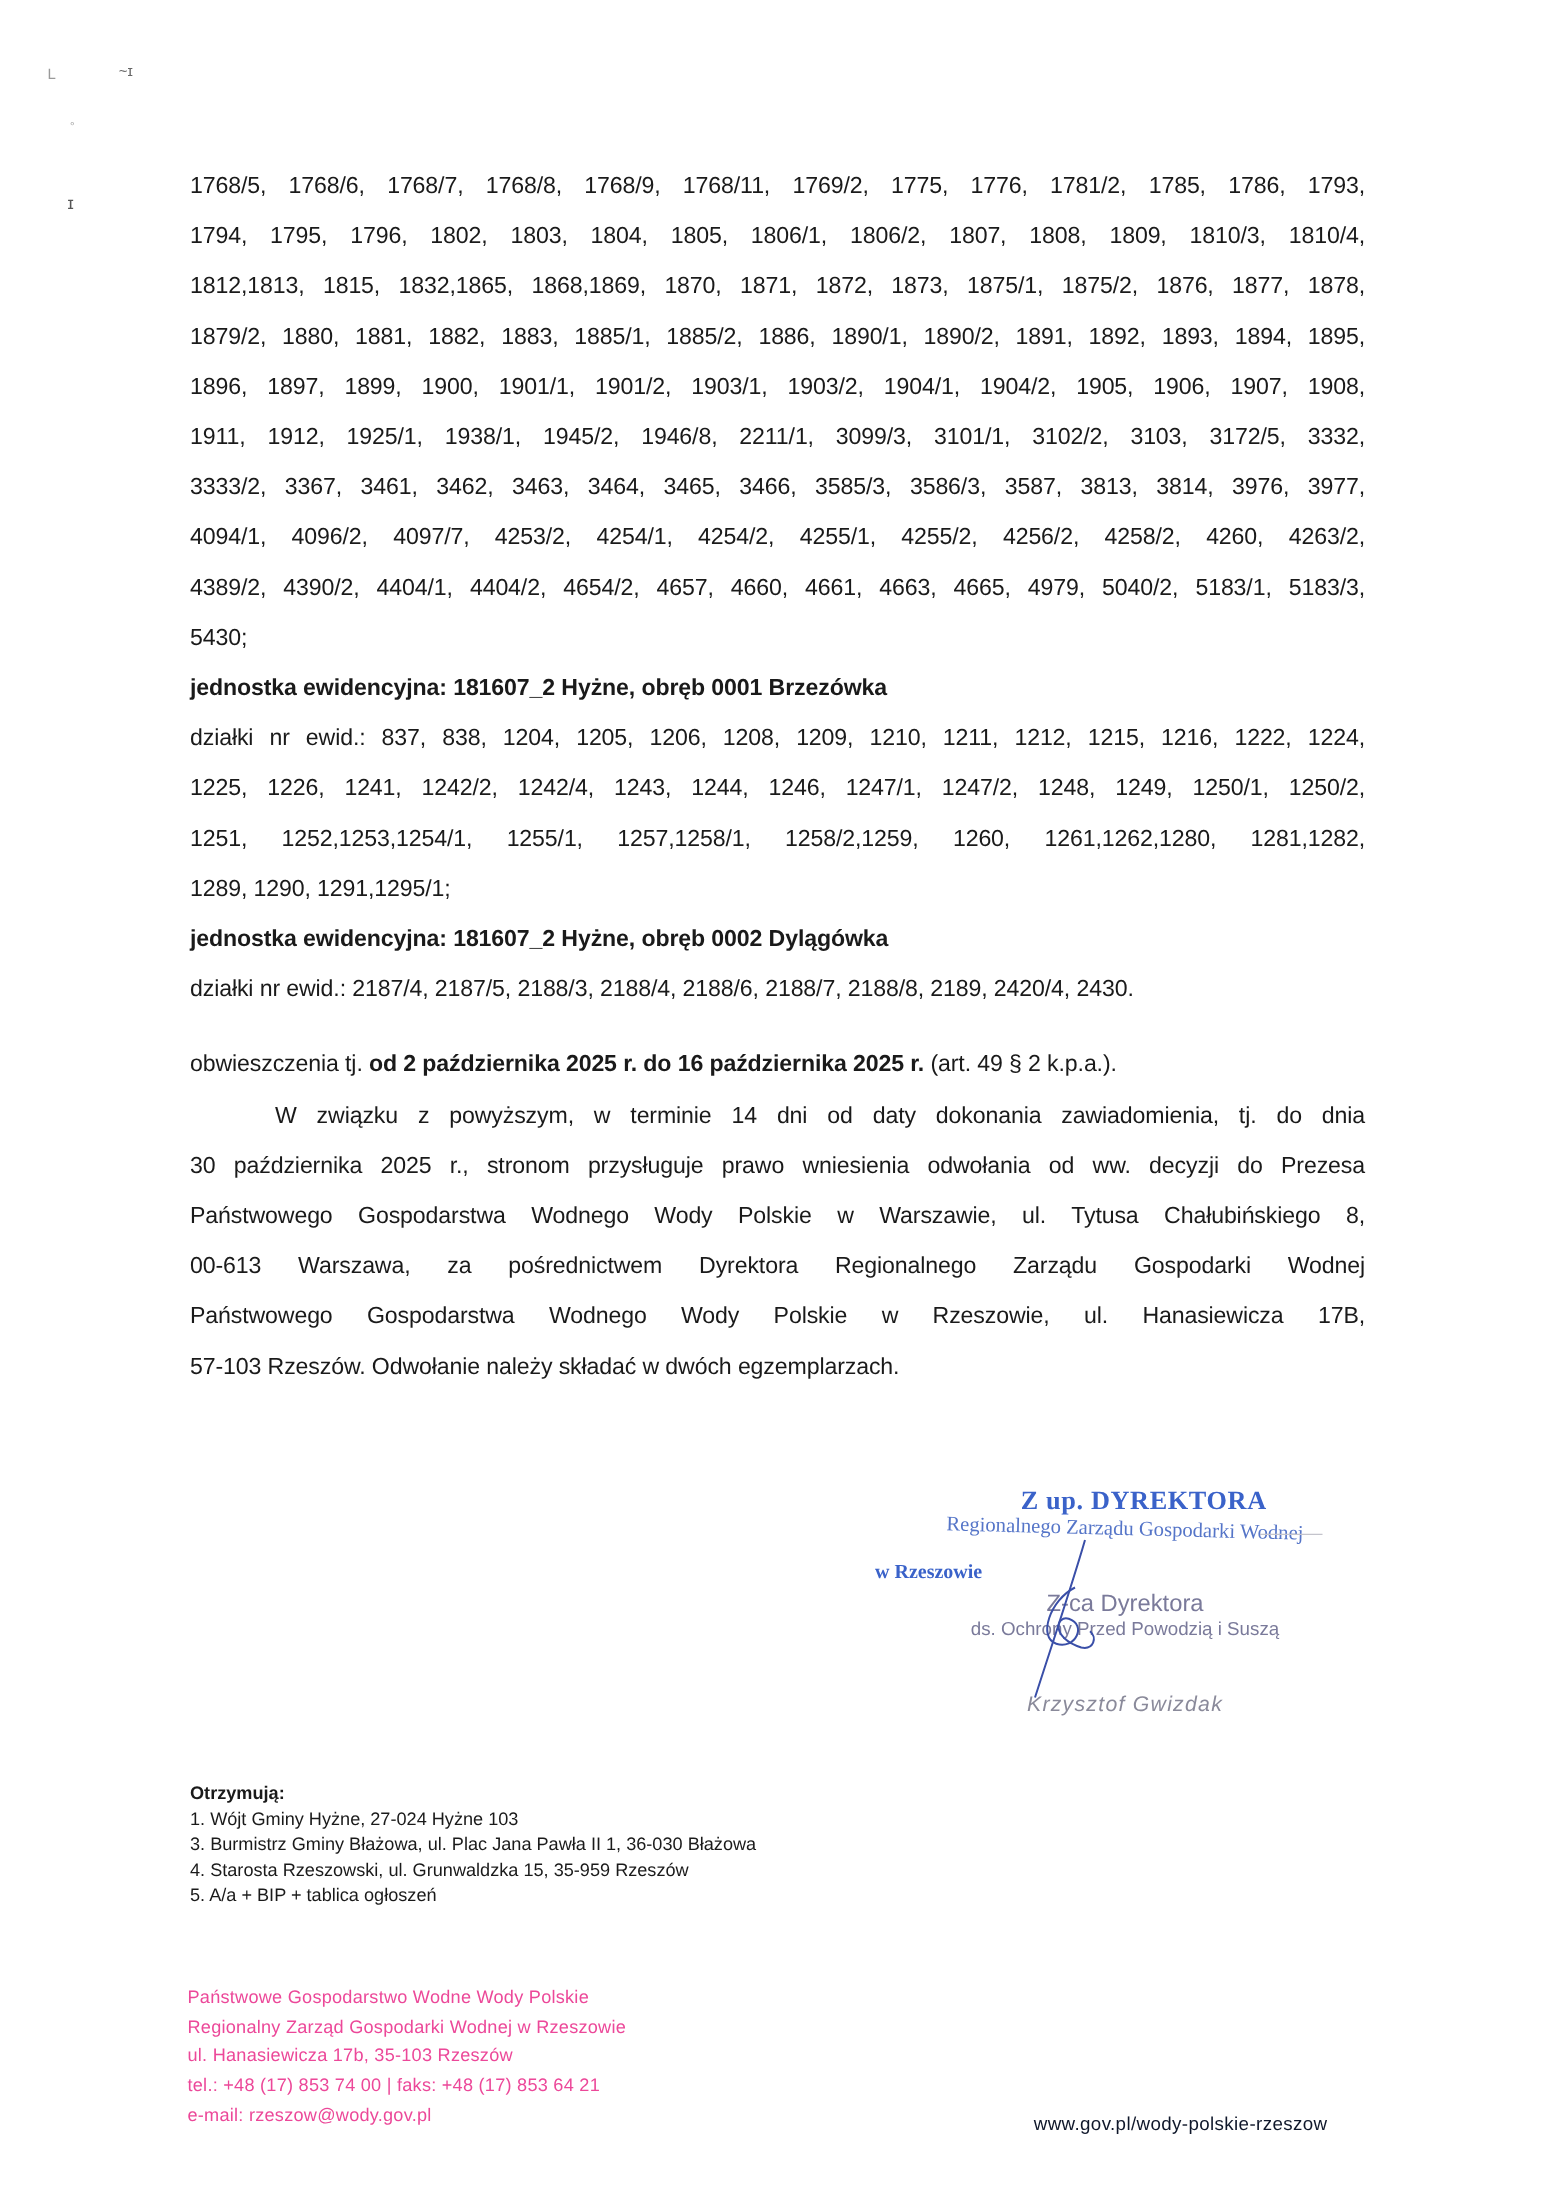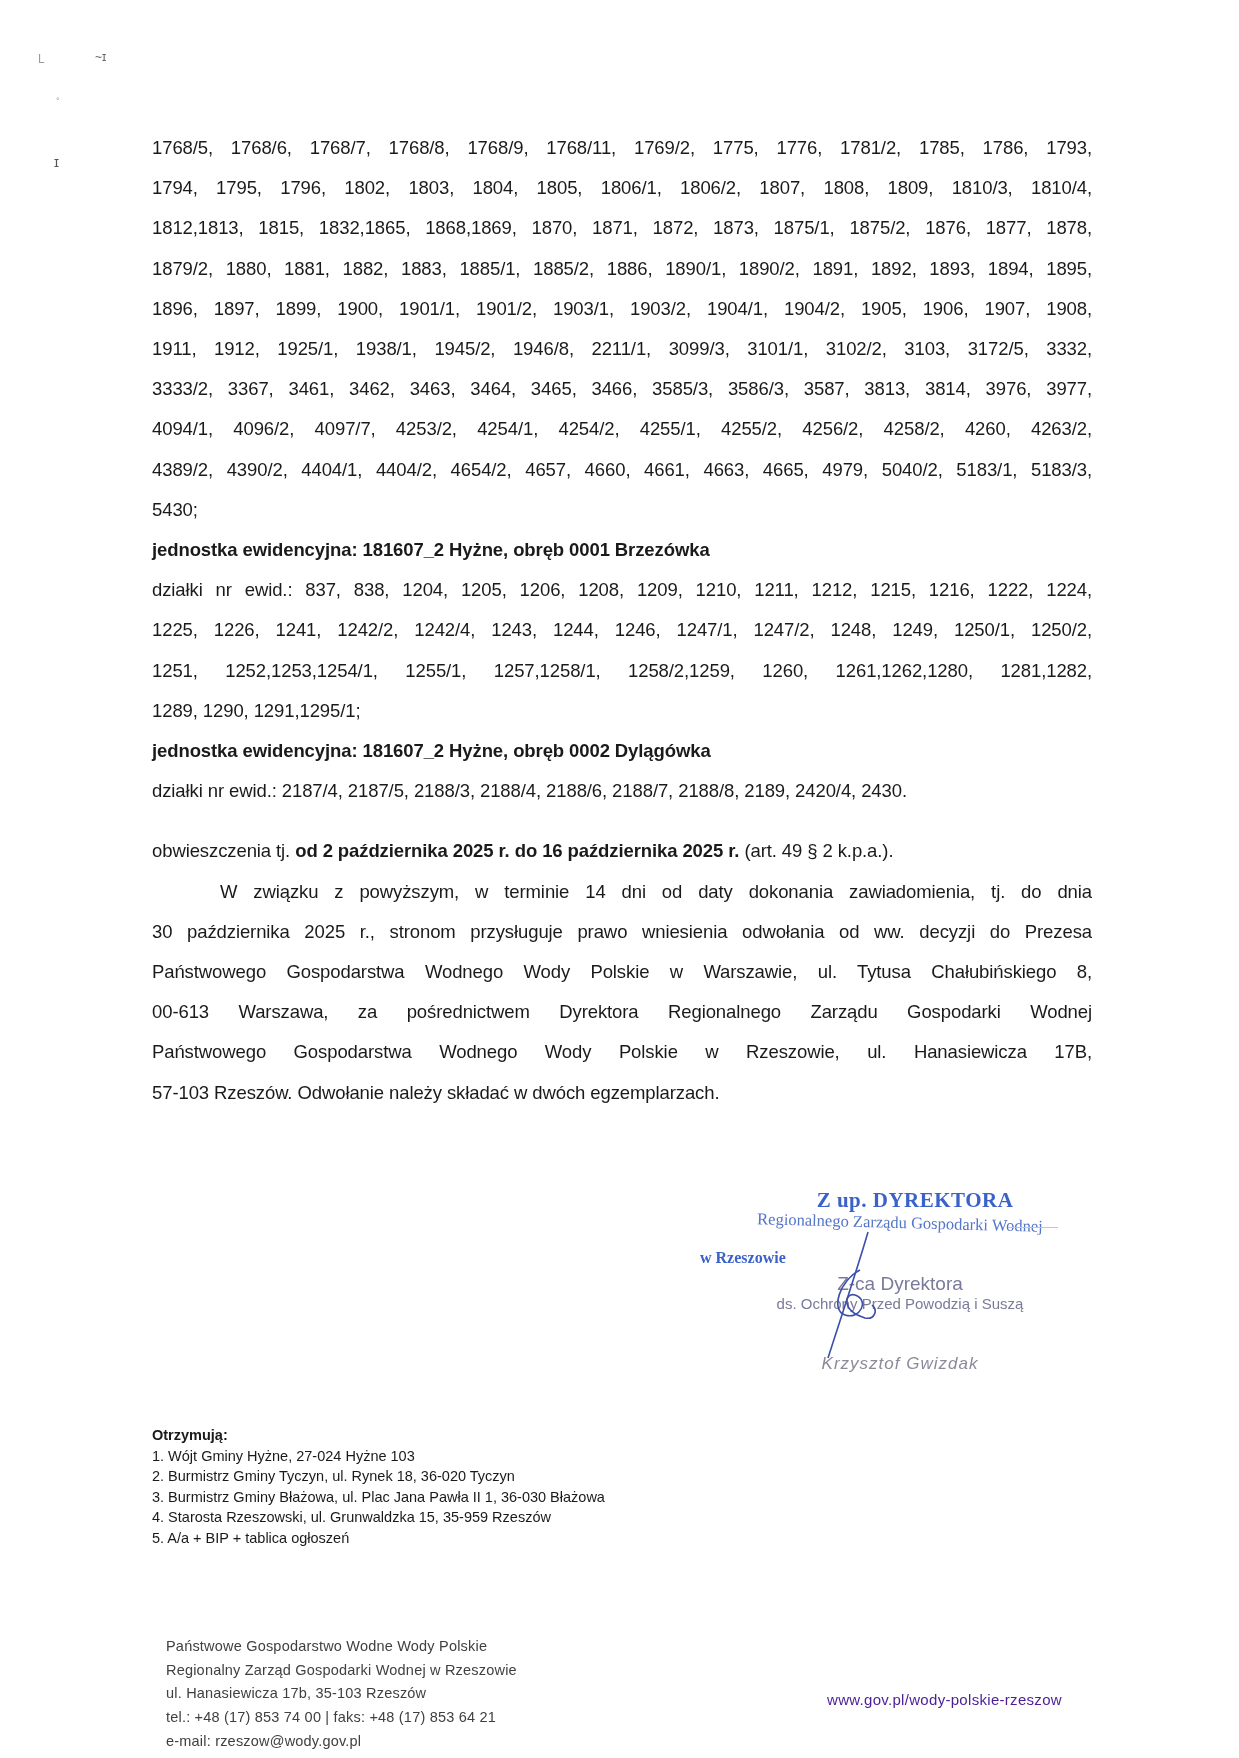--- a/index.html
+++ b/index.html
@@ -25,23 +25,23 @@
                text-align: center; margin-top: 6px; }
   .stamp .s5 { font-family: "Liberation Sans", sans-serif; font-size: 15px; color: #7a7a9a;
                text-align: center; }
   .stamp .s6 { font-family: "Liberation Sans", sans-serif; font-style: italic; font-size: 17px;
                color: #8a8a9a; text-align: center; margin-top: 42px; letter-spacing: 1px; }
   .signature { position: absolute; left: 810px; top: 1230px; }
   .stamp-dash { position: absolute; left: 1008px; top: 1227px; width: 50px; height: 1px;
                 background: #c4c4cc; }
   .recipients { position: absolute; left: 152px; top: 1425px; font-size: 14.5px; line-height: 20.5px; }
   .recipients .title { font-weight: bold; }
-  .footer { position: absolute; left: 166px; top: 1587px; font-size: 14.5px; line-height: 23.7px;
-            color: #404040; letter-spacing: 0.2px; margin-top: 48px; }
-  .footer-url { position: absolute; left: 827px; top: 1691px; font-size: 15px; color: #4c1d95;
+  .footer { position: absolute; left: 150px; top: 1587px; font-size: 14.5px; line-height: 23.7px;
+            color: #ec4899; letter-spacing: 0.2px; }
+  .footer-url { position: absolute; left: 827px; top: 1691px; font-size: 15px; color: #0f172a;
                 letter-spacing: 0.3px; }
 </style>
 </head>
 <body>
 
 <div class="scan-mark" style="left:38px;top:52px;">L</div>
 <div class="scan-mark" style="left:95px;top:50px;color:#666;">~ɪ</div>
 <div class="scan-mark" style="left:56px;top:96px;font-size:9px;">°</div>
 <div class="scan-mark" style="left:54px;top:154px;color:#555;font-size:14px;">ɪ</div>
 
@@ -99,21 +99,20 @@
 <div class="stamp-dash"></div>
 
 <svg class="signature" width="90" height="130" viewBox="0 0 90 130">
   <path d="M58 2 C50 30, 40 60, 18 128" stroke="#3a4fa8" stroke-width="1.6" fill="none"></path>
   <path d="M50 40 C30 50, 20 80, 35 85 C50 90, 60 70, 45 65 C35 62, 30 80, 55 88 C65 90, 68 80, 62 75" stroke="#3a4fa8" stroke-width="1.6" fill="none"></path>
 </svg>
 
 <div class="recipients">
   <div class="title">Otrzymują:</div>
   <div>1. Wójt Gminy Hyżne, 27-024 Hyżne 103</div>
-  <div>2. Burmistrz Gminy Tyczyn, ul. Rynek 18, 36-020 Tyczyn</div>
   <div>3. Burmistrz Gminy Błażowa, ul. Plac Jana Pawła II 1, 36-030 Błażowa</div>
   <div>4. Starosta Rzeszowski, ul. Grunwaldzka 15, 35-959 Rzeszów</div>
   <div>5. A/a + BIP + tablica ogłoszeń</div>
 </div>
 
 <div class="footer">
   <div>Państwowe Gospodarstwo Wodne Wody Polskie</div>
   <div>Regionalny Zarząd Gospodarki Wodnej w Rzeszowie</div>
   <div>ul. Hanasiewicza 17b, 35-103 Rzeszów</div>
   <div>tel.: +48 (17) 853 74 00 | faks: +48 (17) 853 64 21</div>

